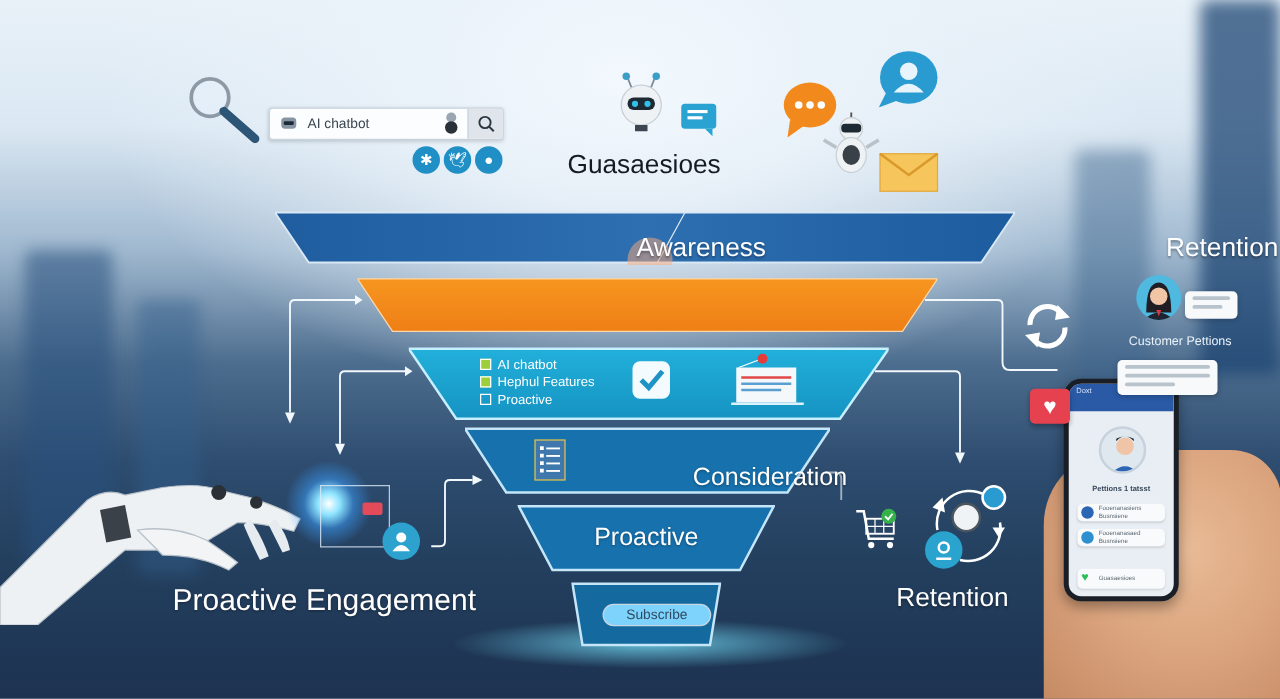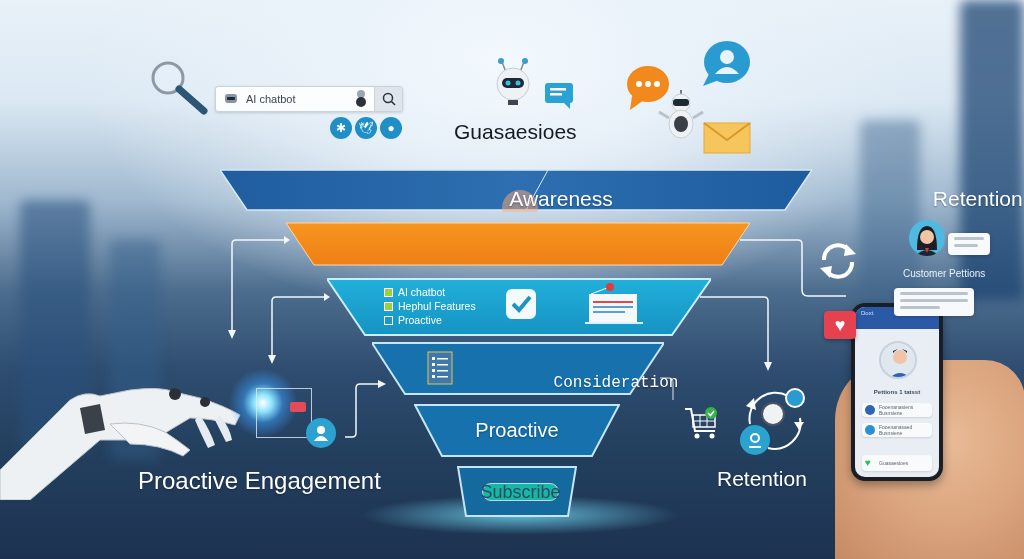--- a/index.html
+++ b/index.html
@@ -26,22 +26,22 @@
     position: absolute; left: 215px; top: 86px; width: 188px; height: 26px;
     background: #fbfdff; border: 1px solid #c9d3dc; border-radius: 3px;
     box-shadow: 0 1px 3px rgba(0,0,0,0.15); display: flex; align-items: center;
   }
   .searchbar .txt { font-size: 11px; color: #3b4650; margin-left: 30px; }
   .searchbar .btn { position: absolute; right: 0; top: 0; width: 28px; height: 24px; background: #dfe5ea; border-left: 1px solid #c9d3dc; display: flex; align-items: center; justify-content: center; }
 
   .circle-btn { position: absolute; width: 22px; height: 22px; border-radius: 50%; background: #1f8fc6; display: flex; align-items: center; justify-content: center; color: #fff; font-size: 12px; }
 
   .subscribe {
-    position: absolute; left: 482px; top: 483px; width: 77px; height: 18px; border-radius: 9px;
-    background: #14b8a6; color: #2e4a63; font-size: 18px; display: flex; align-items: center; justify-content: center;
+    position: absolute; left: 482px; top: 483px; width: 87px; height: 18px; border-radius: 9px;
+    background: #7dd3fc; color: #2e4a63; font-size: 11px; display: flex; align-items: center; justify-content: center;
     border: 1px solid #c7d6e2;
   }
 
   .bubble { position: absolute; background: #f7f9fb; border-radius: 4px; box-shadow: 0 1px 4px rgba(0,0,0,0.2); }
   .bubble i { display: block; height: 3px; background: #b9c3cc; margin: 4px 6px; border-radius: 2px; }
 
   .phone {
     position: absolute; left: 851px; top: 303px; width: 92px; height: 178px; border-radius: 14px;
     background: #1a1f27; padding: 4px;
     box-shadow: 0 4px 10px rgba(0,0,0,0.35);
@@ -202,21 +202,21 @@
       <rect x="2" y="2" width="24" height="32" fill="#3e78ac" stroke="#e6c24a" stroke-width="1"></rect>
       <rect x="6" y="7" width="3" height="3" fill="#fff"></rect>
       <rect x="11" y="8" width="11" height="1.5" fill="#fff"></rect>
       <rect x="6" y="13" width="3" height="3" fill="#fff"></rect>
       <rect x="11" y="14" width="11" height="1.5" fill="#fff"></rect>
       <rect x="6" y="19" width="3" height="3" fill="#fff"></rect>
       <rect x="11" y="20" width="11" height="1.5" fill="#fff"></rect>
       <rect x="6" y="25" width="3" height="3" fill="#fff"></rect>
       <rect x="11" y="26" width="11" height="1.5" fill="#fff"></rect>
     </svg>
-  <span class="tag abs" style="left:98px;top:14px;font-size:16px;font-family:Liberation Mono, monospace;">Consideration</span>
+  <span class="tag abs" style="left:98px;top:14px;font-size:20px;">Consideration</span>
 </div>
 
 <div class="layer" style="left:414px;top:403px;width:206px;height:55px;">
   <svg width="206" height="55" viewBox="0 0 206 55">
     <polygon points="1,2 205,2 178,53 28,53" fill="#1671ad" stroke="#c4e6f8" stroke-width="2"></polygon>
   </svg>
   <span class="tag" style="font-size:20px;">Proactive</span>
 </div>
 
 <div class="layer" style="left:457px;top:465px;width:120px;height:53px;">

